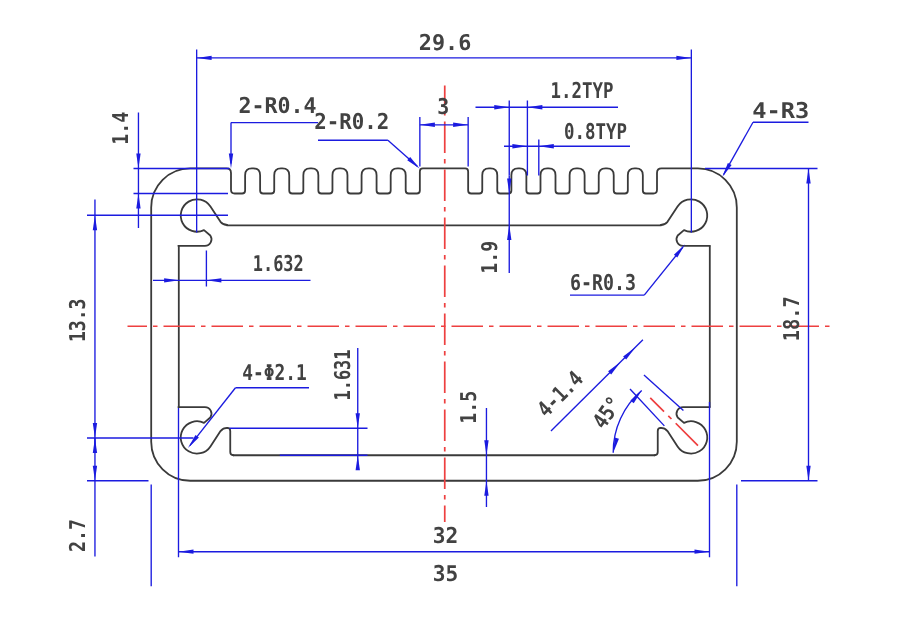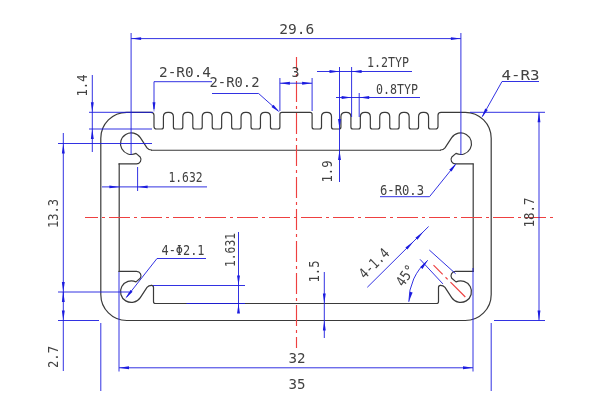--- a/index.html
+++ b/index.html
@@ -1,16 +1,16 @@
 <!DOCTYPE html>
 <html><head>
 <meta charset="utf-8">
 <style>
   html,body{margin:0;padding:0;background:#ffffff;}
-  .canvas{position:relative;width:600px;height:391px;background:#ffffff;overflow:hidden;}
+  .canvas{position:relative;width:600px;height:391px;background:#ffffff;overflow:hidden;font-weight:bold;}
   svg{display:block;}
   text{font-family:"DejaVu Sans Mono",monospace;}
 </style>
 </head>
 <body>
 
 <div class="canvas">
   <svg id="drawing" width="600" height="413" viewBox="0 0 600 413">
     <title>aluminium extrusion enclosure profile cross-section drawing</title>
   <g stroke="#3a3a3a" stroke-width="1.2" fill="none" stroke-linejoin="round" stroke-linecap="round">

